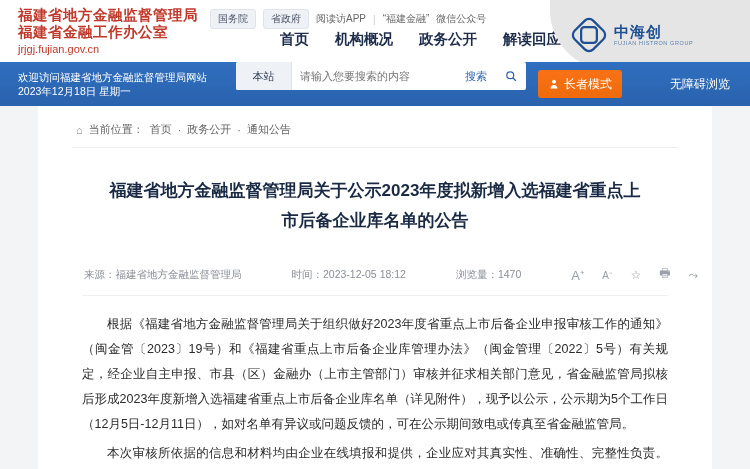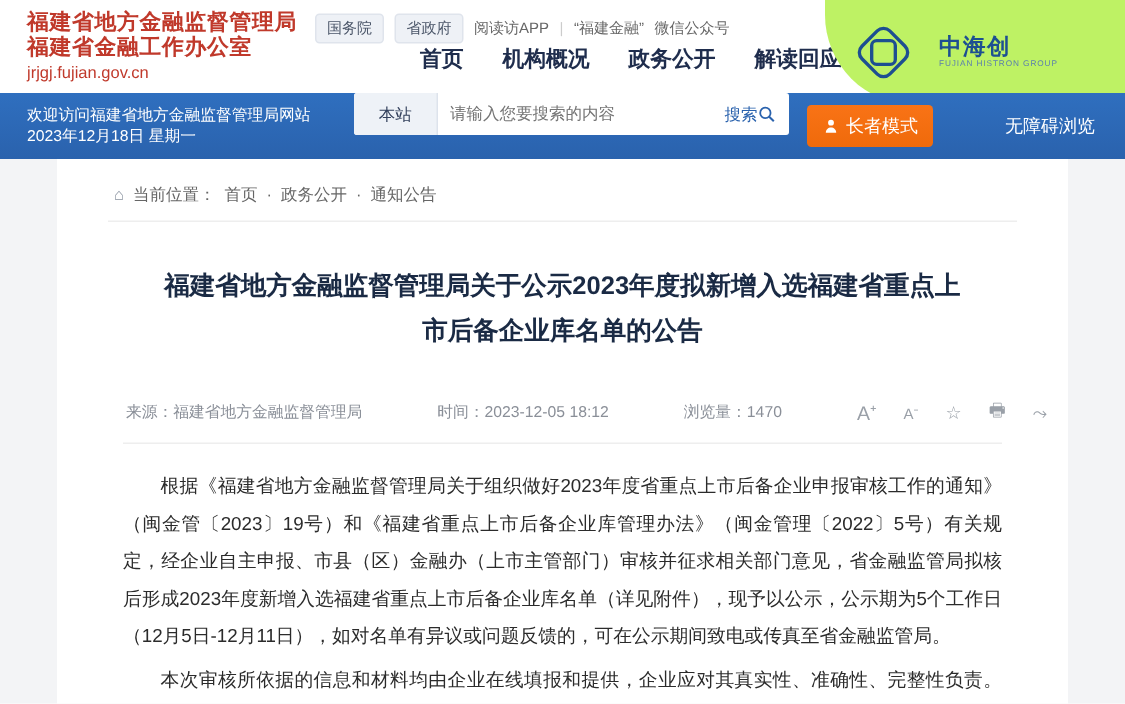--- a/index.html
+++ b/index.html
@@ -68,23 +68,23 @@
     color: #1f2d4d;
     font-weight: bold;
   }
   .nav span { white-space: nowrap; cursor: pointer; }
 
   
   .corp-logo {
     position: absolute;
     right: 0; top: 0;
     width: 200px; height: 70px;
-    display: flex; align-items: center; gap: 16px;
+    display: flex; align-items: center; gap: 4px;
     padding-left: 18px;
-    background: #bef264;
+    background: #e5e5e5;
     border-bottom-left-radius: 60px;
   }
   .corp-mark { width: 42px; height: 42px; flex: none; }
   .corp-text { line-height: 1.15; }
   .corp-cn { font-size: 15px; color: #1d4f91; font-weight: bold; letter-spacing: 1px; }
   .corp-en { font-size: 5.5px; color: #5b7fae; letter-spacing: 0.6px; white-space: nowrap; }
 
   
   .bluebar {
     position: relative;
@@ -116,21 +116,21 @@
   .search-input {
     flex: 1;
     border: 0;
     outline: none;
     font-size: 11px;
     color: #333;
     padding: 0 8px;
     font-family: "Liberation Sans", sans-serif;
   }
   .search-btn {
-    display: flex; align-items: center; gap: 0;
+    display: flex; align-items: center; gap: 18px;
     font-size: 11px; color: #2a62ad;
     padding: 0 9px 0 4px;
     cursor: pointer;
   }
   .btn-orange {
     position: absolute;
     right: 128px; top: 8px;
     height: 28px;
     background: linear-gradient(180deg,#f97316,#ef6a0b);
     color: #fff;

